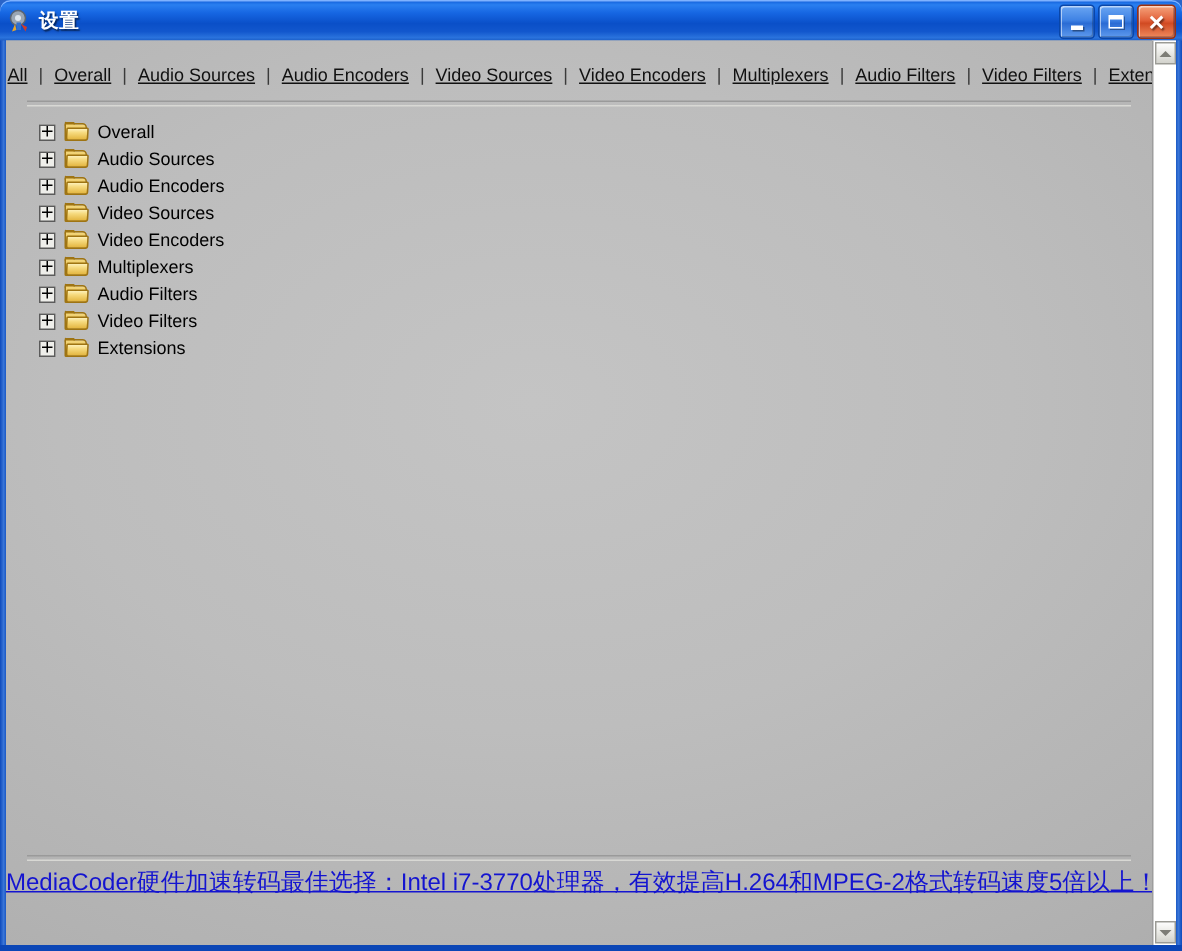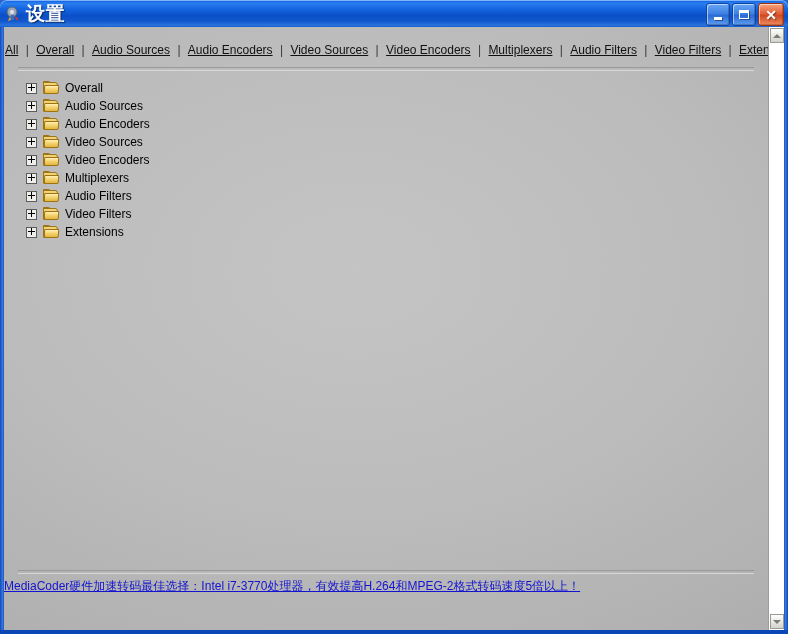--- a/index.html
+++ b/index.html
@@ -38,21 +38,21 @@
     overflow: hidden;
   }
   .title-icon {
     width: 16px; height: 16px;
     margin-left: 5px; margin-right: 5px;
     position: relative;
     flex: none;
   }
   .title-text {
     color: #ffffff;
-    font-size: 19px;
+    font-size: 13px;
     font-weight: bold;
     text-shadow: 1px 1px 1px rgba(0,0,0,0.55);
     letter-spacing: 0.5px;
     white-space: nowrap;
   }
   .caption-buttons {
     position: absolute;
     right: 4px; top: 3px;
     display: flex;
     gap: 2px;
@@ -221,21 +221,22 @@
     color: #000000;
     white-space: nowrap;
     line-height: 14px;
   }
 
   
   .promo {
     position: absolute;
     left: 0; top: 551px;
     width: 672px;
-    font-size: 12px;
+    text-align: center;
+    font-size: 16px;
   }
   .promo a {
     color: #1414d0;
     text-decoration: underline;
     cursor: pointer;
     white-space: nowrap;
   }
 
   
   .vscroll {

